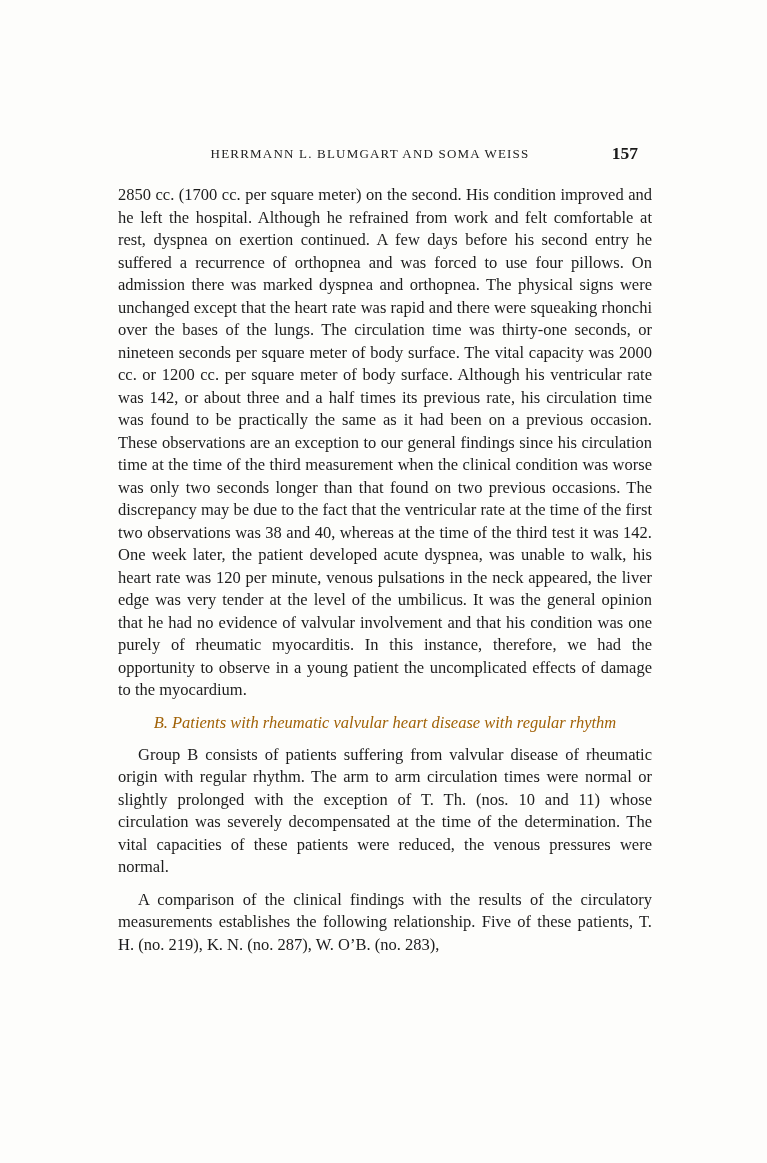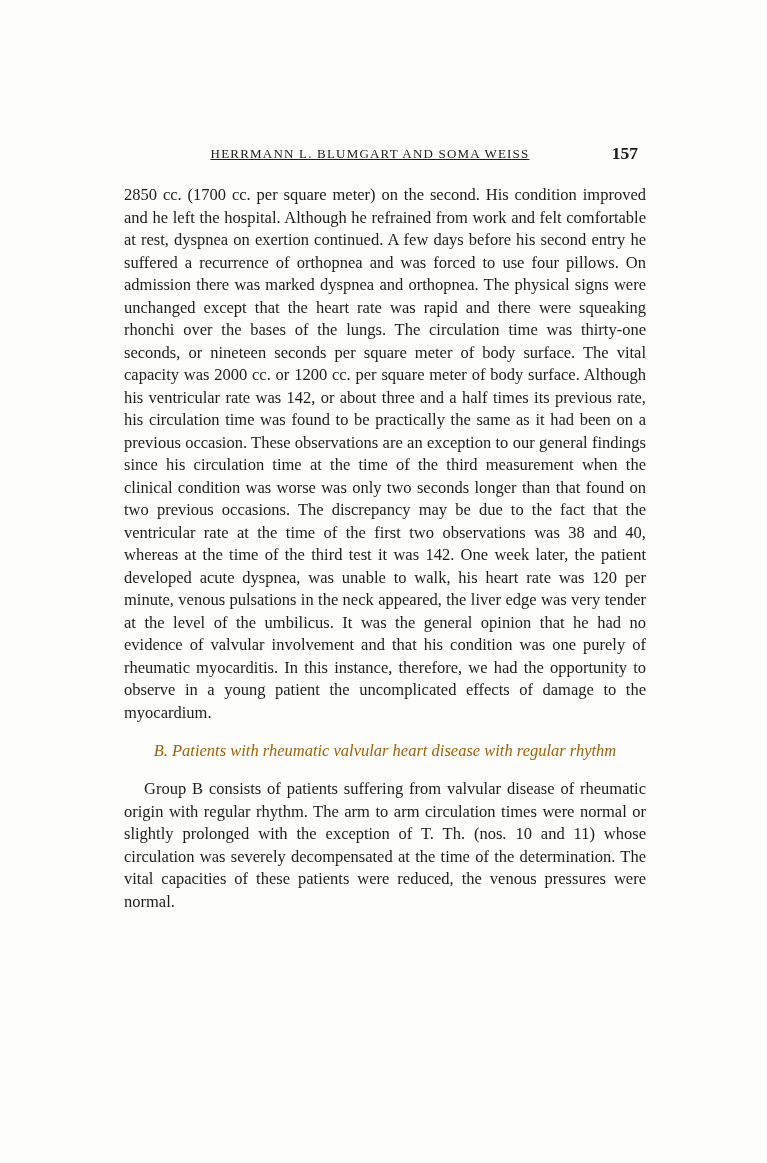--- a/index.html
+++ b/index.html
@@ -16,40 +16,39 @@
   .page {
     position: absolute;
     left: 108px;
     top: 146px;
     width: 554px;
   }
   .running-head {
     position: relative;
     height: 22px;
     margin-bottom: 16px;
-    text-decoration: underline;
   }
   .running-title {
     display: block;
     text-align: center;
     font-size: 13px;
     letter-spacing: 1.2px;
     color: #222;
     padding-right: 30px;
   }
   .page-number {
     position: absolute;
     right: 24px;
     top: -3px;
     font-size: 17.5px;
     font-weight: bold;
     color: #1a1a1a;
   }
   .body-text p {
-    margin: 16px;
+    margin: 10px;
     font-size: 16.5px;
     line-height: 22.5px;
     text-align: justify;
     color: #1c1c1c;
   }
   .body-text p.indent {
     text-indent: 20px;
   }
   .section-heading {
     margin: 10px 6px 8px 6px;
@@ -71,15 +70,16 @@
     <span class="page-number">157</span>
   </div>
 
   <div class="body-text">
     <p>2850 cc. (1700 cc. per square meter) on the second. His condition improved and he left the hospital. Although he refrained from work and felt comfortable at rest, dyspnea on exertion continued. A few days before his second entry he suffered a recurrence of orthopnea and was forced to use four pillows. On admission there was marked dyspnea and orthopnea. The physical signs were unchanged except that the heart rate was rapid and there were squeaking rhonchi over the bases of the lungs. The circulation time was thirty-one seconds, or nineteen seconds per square meter of body surface. The vital capacity was 2000 cc. or 1200 cc. per square meter of body surface. Although his ventricular rate was 142, or about three and a half times its previous rate, his circulation time was found to be practically the same as it had been on a previous occasion. These observations are an exception to our general findings since his circulation time at the time of the third measurement when the clinical condition was worse was only two seconds longer than that found on two previous occasions. The discrepancy may be due to the fact that the ventricular rate at the time of the first two observations was 38 and 40, whereas at the time of the third test it was 142. One week later, the patient developed acute dyspnea, was unable to walk, his heart rate was 120 per minute, venous pulsations in the neck appeared, the liver edge was very tender at the level of the umbilicus. It was the general opinion that he had no evidence of valvular involvement and that his condition was one purely of rheumatic myocarditis. In this instance, therefore, we had the opportunity to observe in a young patient the uncomplicated effects of damage to the myocardium.</p>
 
     <h3 class="section-heading">B. Patients with rheumatic valvular heart disease with regular rhythm</h3>
 
     <p class="indent">Group B consists of patients suffering from valvular disease of rheumatic origin with regular rhythm. The arm to arm circulation times were normal or slightly prolonged with the exception of T. Th. (nos. 10 and 11) whose circulation was severely decompensated at the time of the determination. The vital capacities of these patients were reduced, the venous pressures were normal.</p>
 
+    <p class="indent">A comparison of the clinical findings with the results of the circulatory measurements establishes the following relationship. Five of these patients, T. H. (no. 219), K. N. (no. 287), W. O’B. (no. 283),</p>
   </div>
 
 </div>
 
 </body></html>

